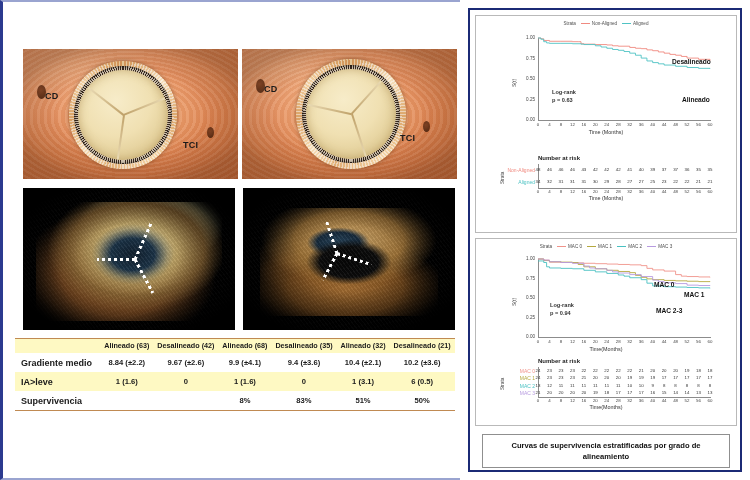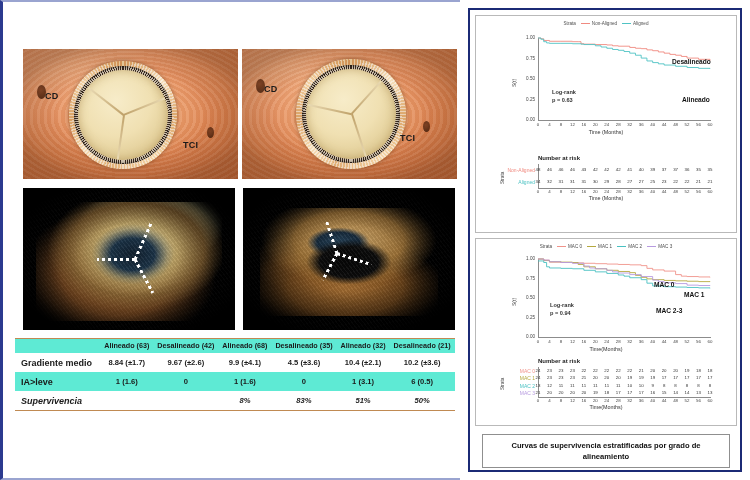--- a/index.html
+++ b/index.html
@@ -80,25 +80,25 @@
   .echo-vig{position:absolute;inset:0;
     background:radial-gradient(ellipse 58% 58% at 50% 50%, rgba(0,0,0,0) 40%, rgba(0,0,0,.55) 82%, #000 100%);}
   .dot-arm{position:absolute;height:3px;transform-origin:left center;
     background:repeating-linear-gradient(90deg,#fff 0 3px, rgba(255,255,255,0) 3px 6px);}
 
   
   .tbl{position:absolute;left:12px;top:336px;width:440px;border-collapse:collapse;font-size:7.6px;color:#1a1a1a;}
   .tbl td,.tbl th{padding:0;margin:0;text-align:center;vertical-align:middle;font-weight:bold;}
   .tbl .grp{font-size:9.6px;font-weight:bold;padding:2px 0 3px 0;color:#111;}
   .tbl .rowlbl{text-align:left;padding-left:6px;font-size:9px;font-weight:bold;white-space:nowrap;}
-  .band{background:#5eead4;}
+  .band{background:#fef9c3;}
   .tbl .sub{font-size:7.2px;font-weight:bold;line-height:1.15;padding:3px 1px;}
   .tbl .val{font-size:7.6px;font-weight:bold;padding:5px 1px;}
   .rule-top{border-top:1.3px solid #c08a52;}
-  .rule-bot{border-bottom:1.3px solid #c08a52;font-style:italic;}
+  .rule-bot{border-bottom:1.3px solid #c08a52;}
 
   
   .right-panel{position:absolute;left:468px;top:8px;width:274px;height:464px;
     border:2.5px solid #1b2a75;background:#fff;box-sizing:border-box;}
   .km-card{position:absolute;left:5px;border:1px solid #b9b9b9;background:#fff;box-sizing:border-box;}
   .km-card.top{top:5px;width:262px;height:218px;}
   .km-card.bot{top:228px;width:262px;height:188px;}
 
   .km{position:absolute;inset:0;}
   .legend{position:absolute;top:5px;left:0;width:100%;text-align:center;font-size:4.6px;color:#4d4d4d;white-space:nowrap;}
@@ -187,24 +187,24 @@
         <td class="sub"></td>
         <td class="sub">Alineado (63)</td>
         <td class="sub">Desalineado (42)</td>
         <td class="sub">Alineado (68)</td>
         <td class="sub">Desalineado (35)</td>
         <td class="sub">Alineado (32)</td>
         <td class="sub">Desalineado (21)</td>
       </tr>
       <tr>
         <td class="rowlbl">Gradiente medio</td>
-        <td class="val">8.84 (±1.7)</td>
+        <td class="val">8.84 (±2.2)</td>
         <td class="val">9.67 (±2.6)</td>
         <td class="val">9.9 (±4.1)</td>
-        <td class="val">4.5 (±3.6)</td>
+        <td class="val">9.4 (±3.6)</td>
         <td class="val">10.4 (±2.1)</td>
         <td class="val">10.2 (±3.6)</td>
       </tr>
       <tr class="band">
         <td class="rowlbl">IA&gt;leve</td>
         <td class="val">1 (1.6)</td>
         <td class="val">0</td>
         <td class="val">1 (1.6)</td>
         <td class="val">0</td>
         <td class="val">1 (3.1)</td>

